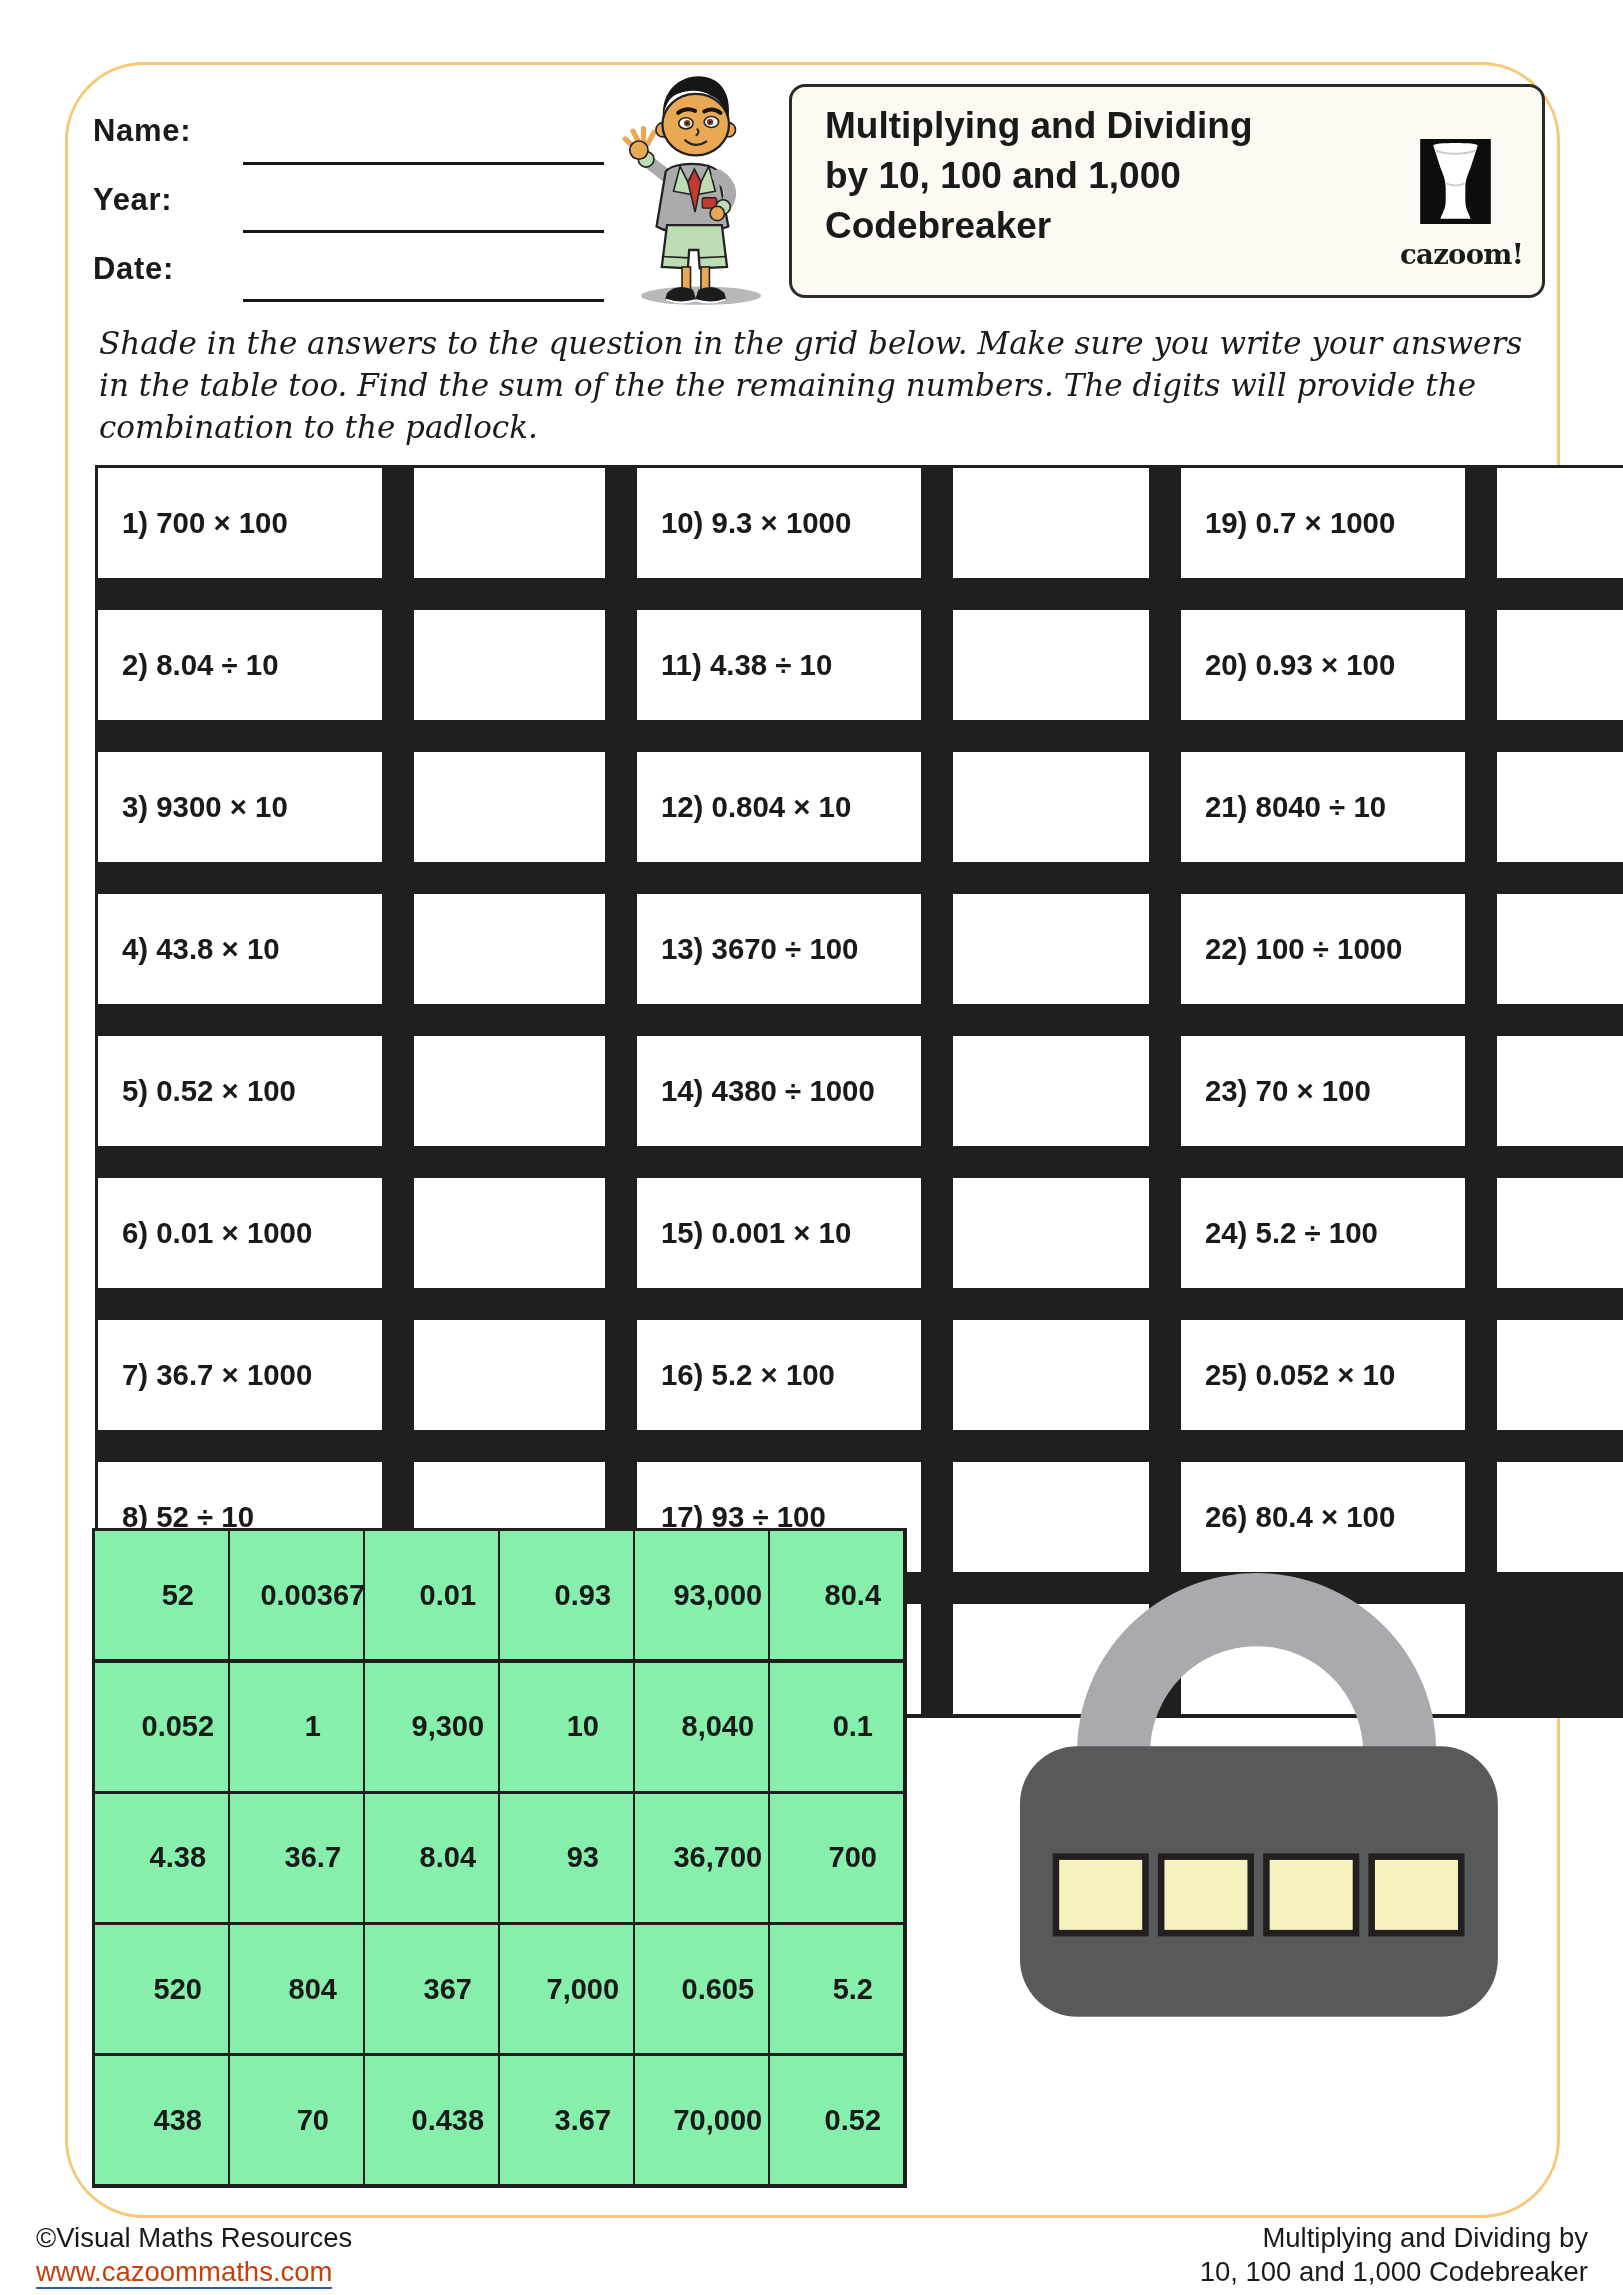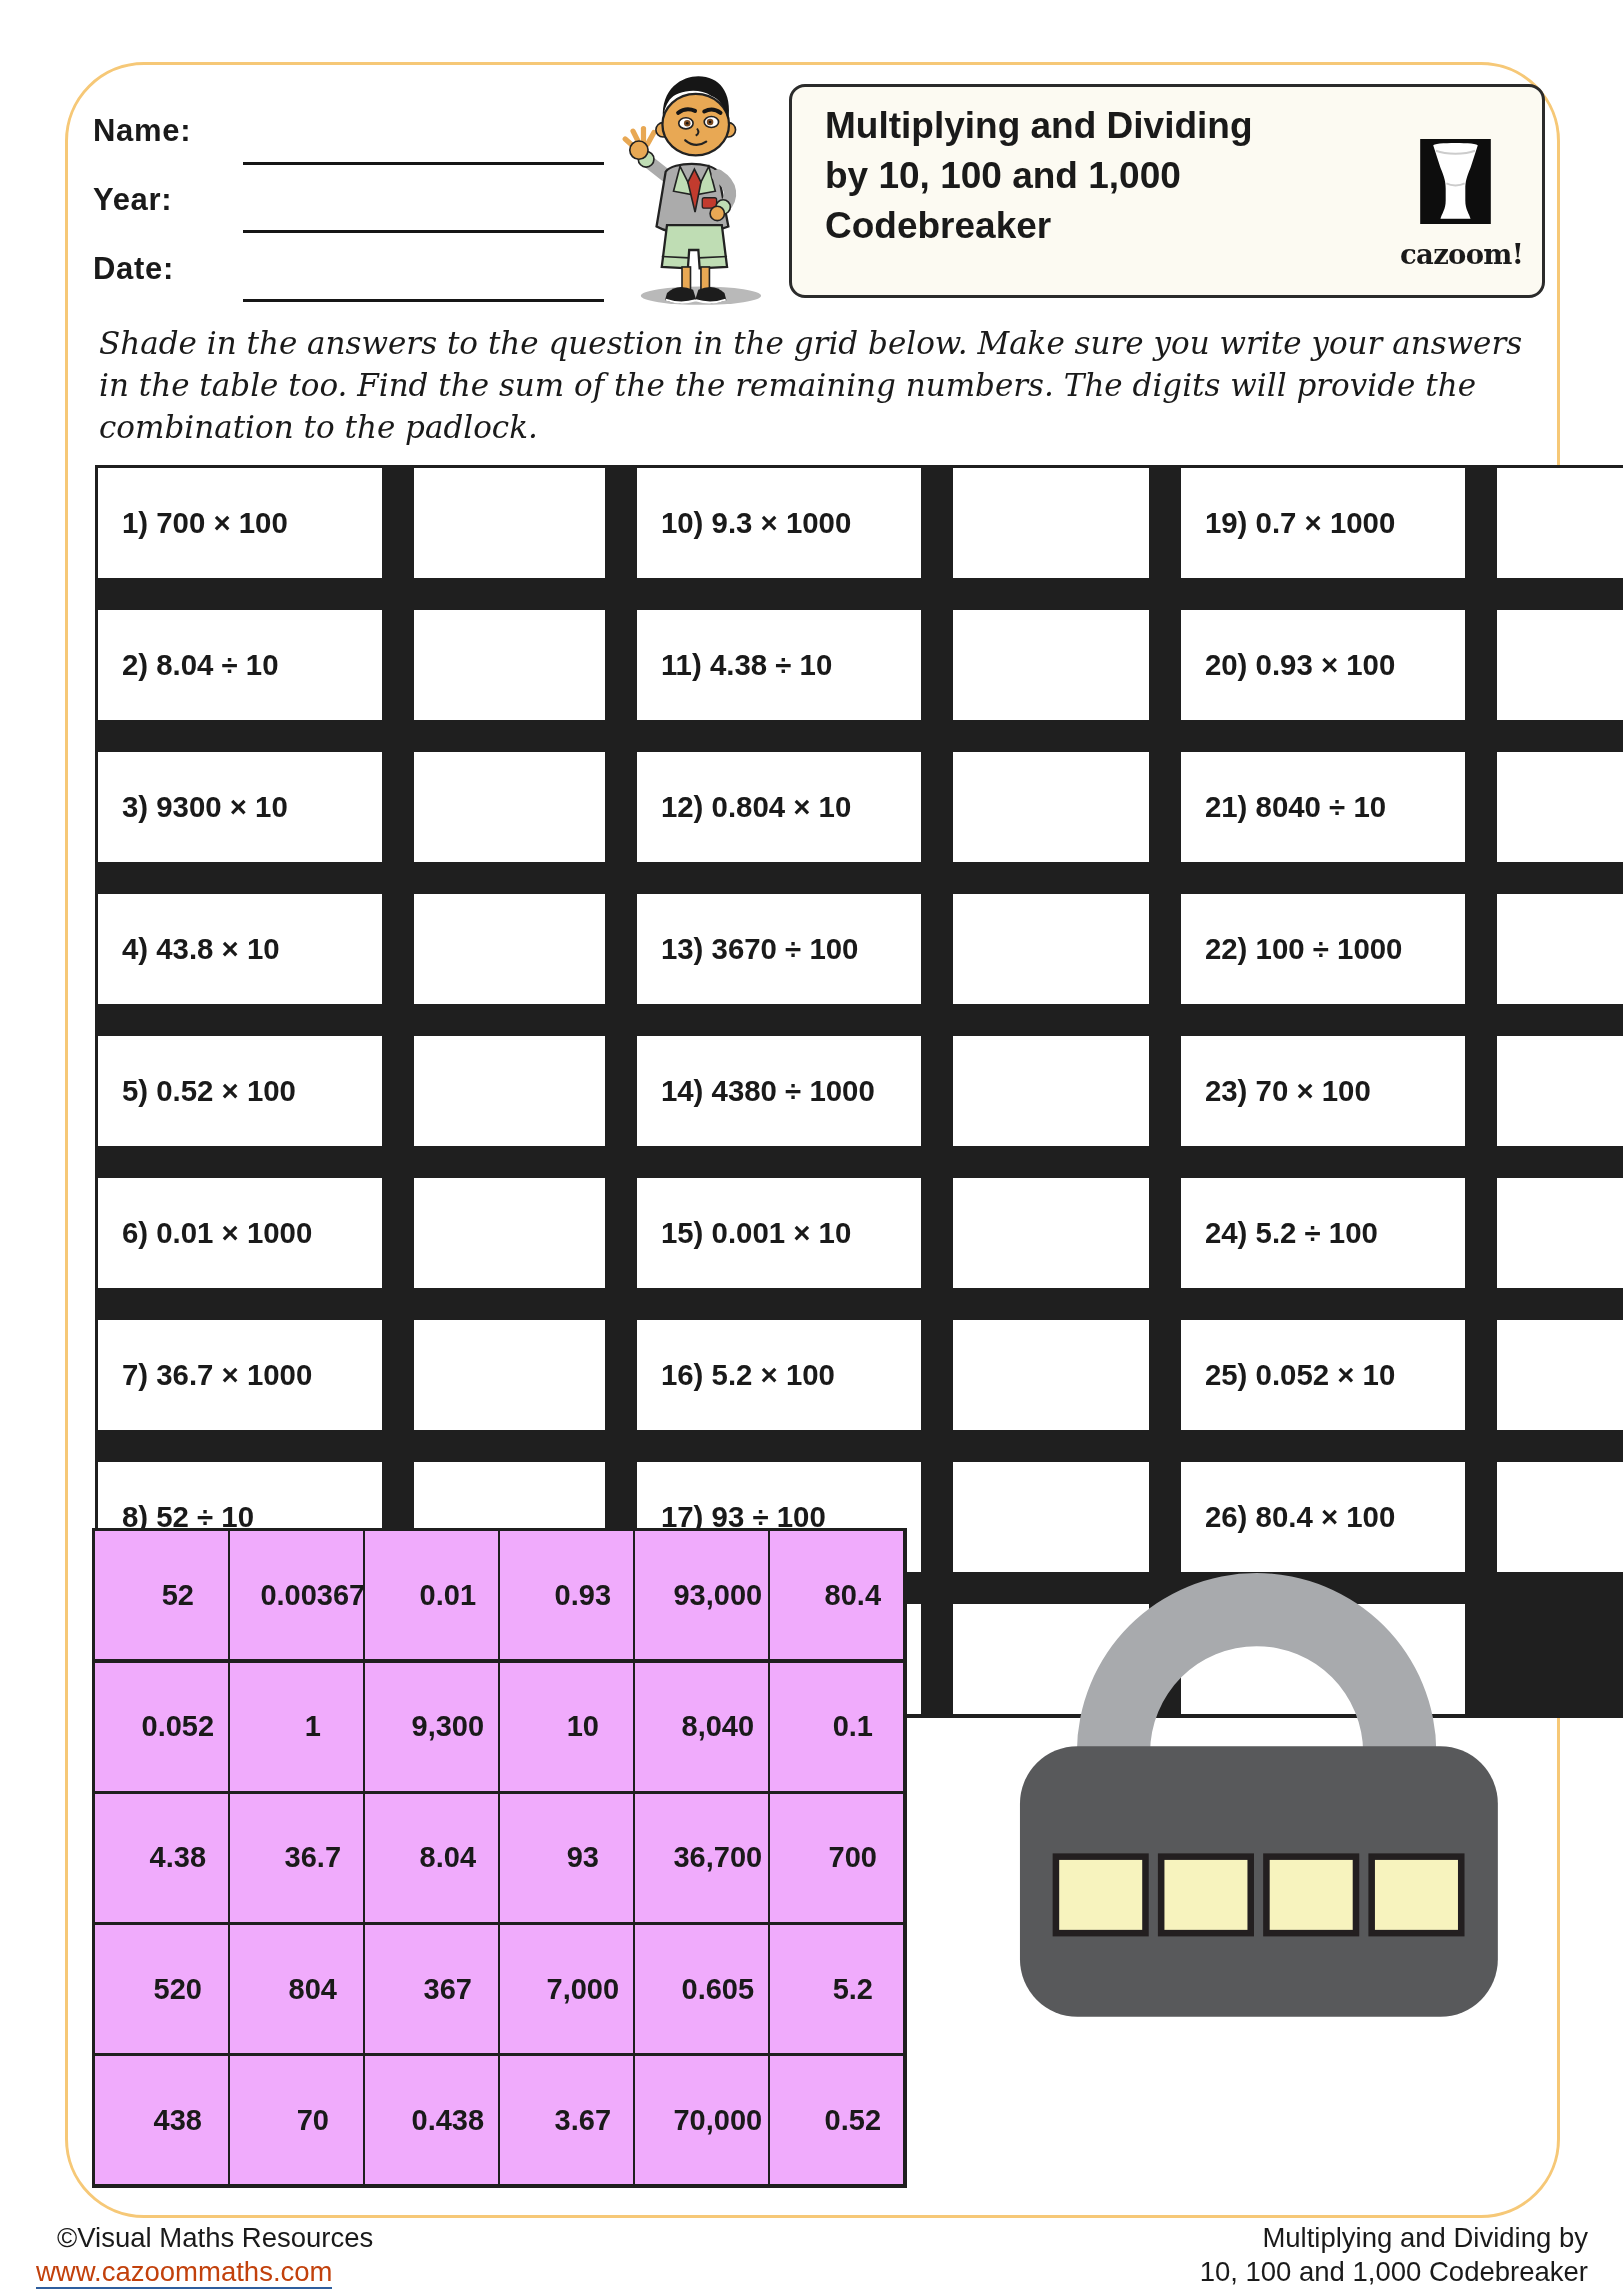--- a/index.html
+++ b/index.html
@@ -23,21 +23,21 @@
   .qtable{position:absolute;left:95px;top:465px;display:grid;
           grid-template-columns:284px 191px 284px 196px 284px 182px;
           grid-auto-rows:110px;background:#1f1f1f;padding:3.3px;row-gap:3.3px;column-gap:2px;gap:32px;}
   .qcell{background:#ffffff;display:flex;align-items:center;padding-left:23.6px;
          font-size:29.4px;font-weight:700;white-space:nowrap;}
   .acell{background:#ffffff;}
   
   .agrid{position:absolute;left:92px;top:1528px;display:grid;
          grid-template-columns:repeat(6,133px);grid-auto-rows:128px;
          background:#1f1f1f;padding:3.3px;row-gap:3.3px;column-gap:2px;}
-  .gcell{background:#f0abfc;display:flex;align-items:center;justify-content:center;
+  .gcell{background:#86efac;display:flex;align-items:center;justify-content:center;
          font-size:29px;font-weight:700;padding-left:32px;}
   
   .padlock{position:absolute;left:968px;top:1518px;}
   
   .foot{position:absolute;font-size:27.5px;}
   .foot-link{color:#c2410c;text-decoration:none;border-bottom:2.6px solid #2E5E9E;}
   .right-align{text-align:center;}
 </style>
 </head>
 <body>
@@ -213,21 +213,21 @@
     <path d="M166 400 L166 359 A 275 275 0 0 1 716 359 L716 400 L604 400 L604 359 A 163 163 0 0 0 278 359 L278 400 Z" fill="#A8AAAD"></path>
     <rect x="79" y="349" width="731" height="414" rx="88" fill="#58595B"></rect>
     <g id="code-boxes">
         <rect x="134" y="518" width="137" height="117" fill="#F7F3BE" stroke="#231F20" stroke-width="10"></rect>
         <rect x="295" y="518" width="137" height="117" fill="#F7F3BE" stroke="#231F20" stroke-width="10"></rect>
         <rect x="456" y="518" width="137" height="117" fill="#F7F3BE" stroke="#231F20" stroke-width="10"></rect>
         <rect x="617" y="518" width="137" height="117" fill="#F7F3BE" stroke="#231F20" stroke-width="10"></rect>
       </g>
   </svg>
 
-  <div class="foot" style="left:36px;top:2222px;margin-left:21px;">©Visual Maths Resources</div>
+  <div class="foot" style="left:36px;top:2222px;">©Visual Maths Resources</div>
   <div class="foot" style="left:36px;top:2256px;position:absolute;">
     <a href="#" class="foot-link">www.cazoommaths.com</a>
   </div>
   <div class="foot right-align" style="position:absolute;right:35px;top:2222px;">Multiplying and Dividing by</div>
   <div class="foot right-align" style="position:absolute;right:35px;top:2256px;">10, 100 and 1,000 Codebreaker</div>
 
 </div>
 
 
 </body></html>

